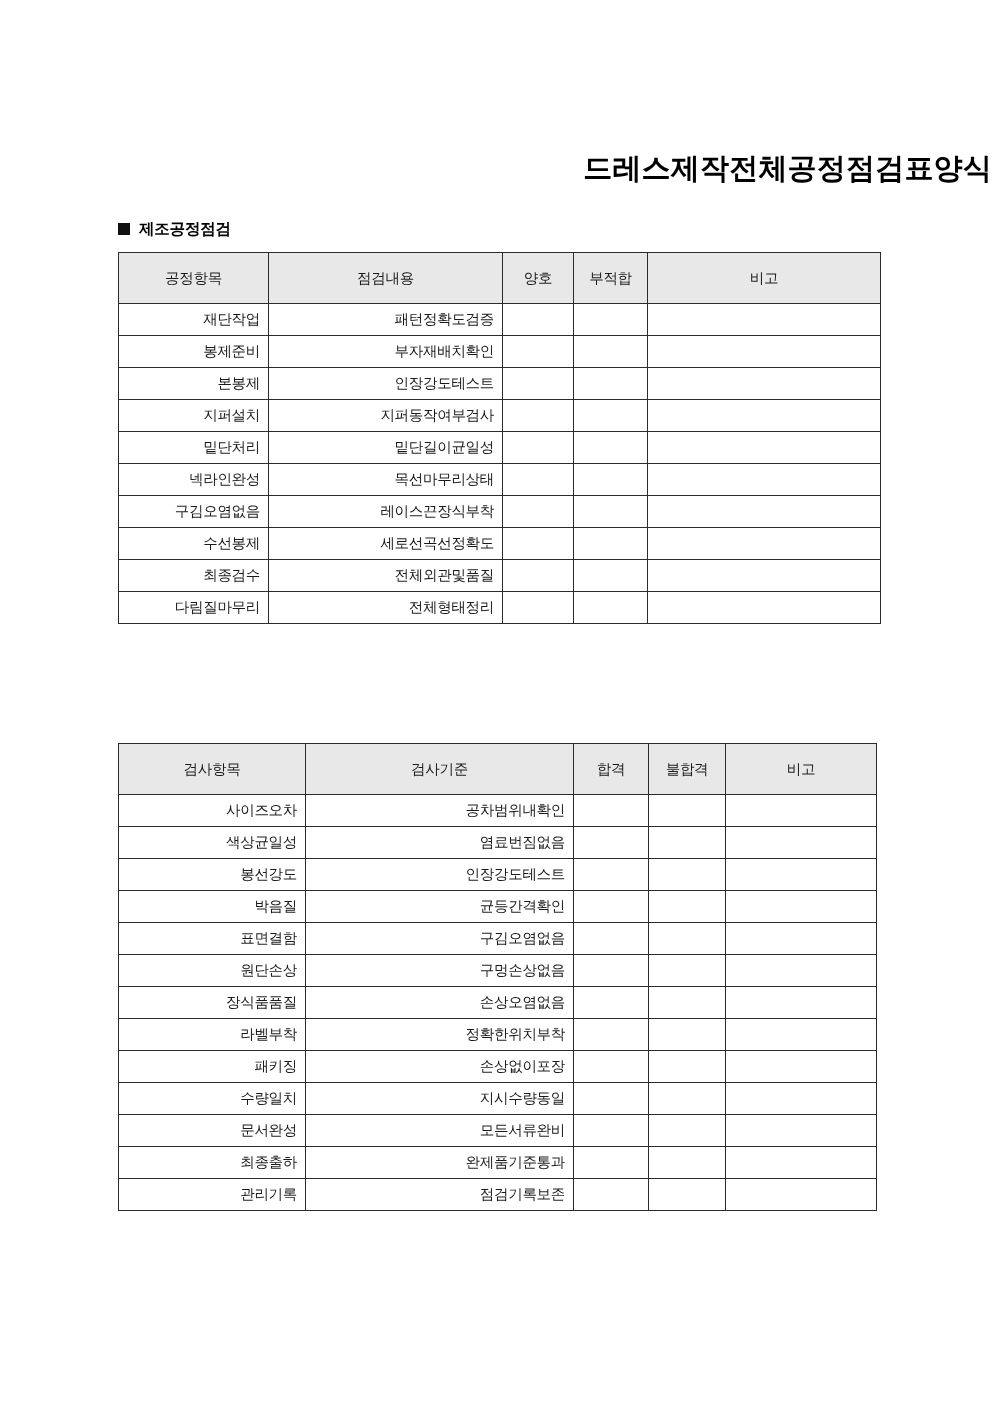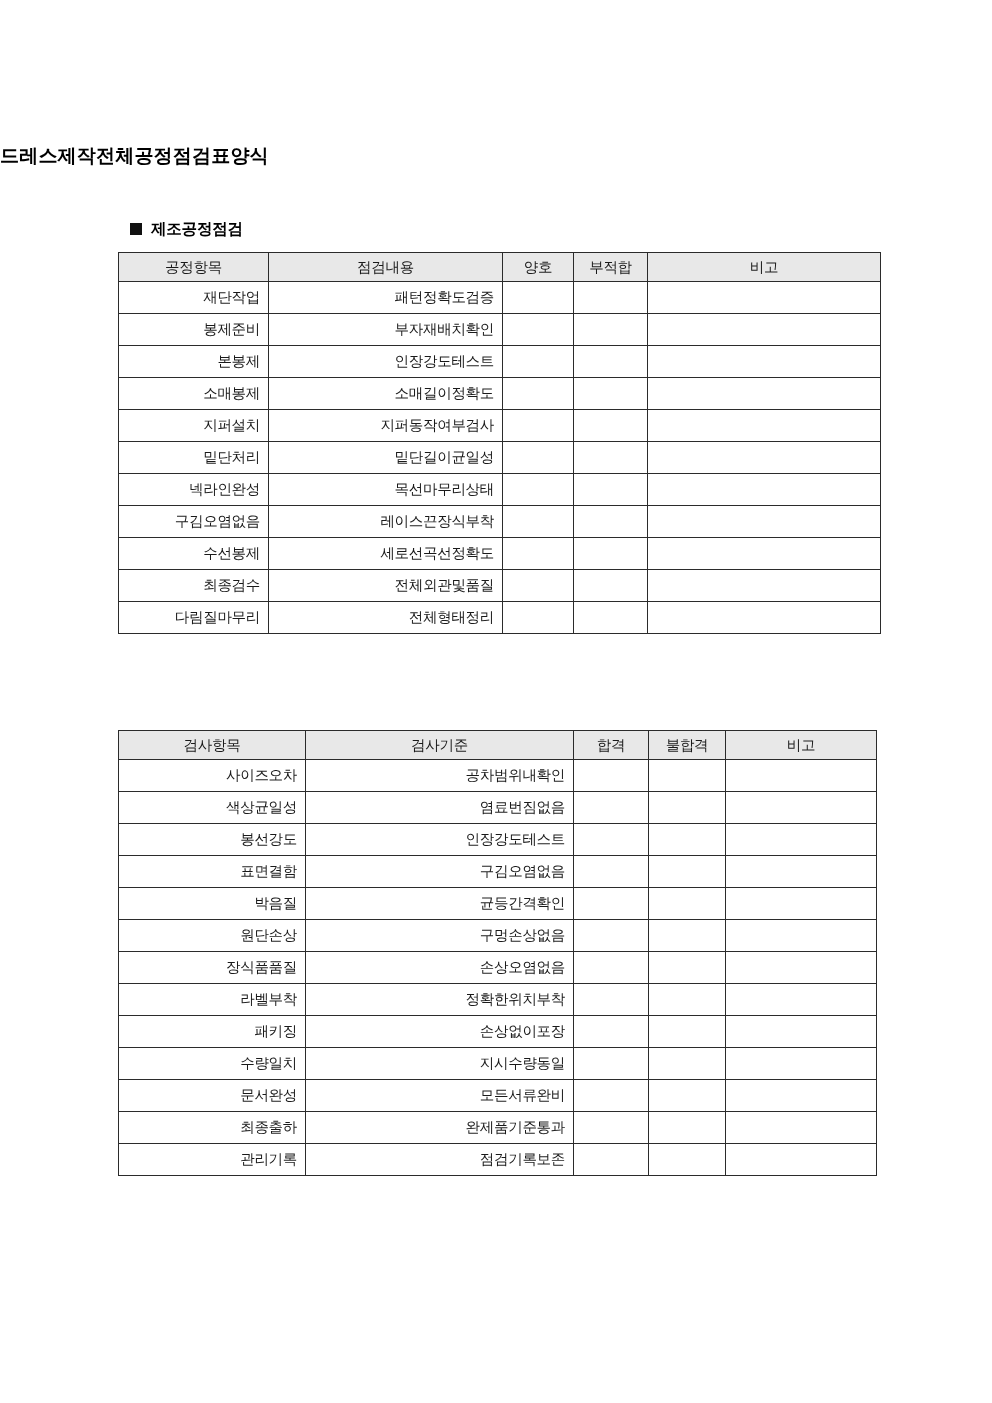--- a/index.html
+++ b/index.html
@@ -21,41 +21,41 @@
     inset: 0;
     background: #ffffff;
   }
 
   
   .doc-title {
     position: absolute;
     top: 132px;
     left: 0;
     width: 992px;
-    text-align: left;
-    font-size: 19px;
+    text-align: right;
+    font-size: 29px;
     font-weight: bold;
     letter-spacing: 0.2px;
     line-height: 1.2;
     color: #000000;
   }
 
   
   .section {
     position: absolute;
     left: 118px;
   }
   .section-1 { top: 219px; }
   .section-2 { top: 730px; }
 
   .section-head {
     display: flex;
     align-items: center;
     gap: 9px;
-    margin: 0 0 13px 12px;
+    margin: 0 0 13px 0;
     height: 20px;
   }
   .bullet-square {
     display: inline-block;
     width: 12px;
     height: 12px;
     background: #111111;
     flex: 0 0 auto;
   }
   .section-title {
@@ -80,42 +80,42 @@
     color: #1a1a1a;
     height: 32px;
     box-sizing: border-box;
     padding: 0 8px;
     line-height: 1.15;
     letter-spacing: -0.3px;
   }
   table.check-table thead th {
     background: #e8e8e8;
     text-align: center;
-    height: 29px;
+    height: 51px;
   }
   table.check-table tbody td {
     background: #ffffff;
   }
   td.cell-item, td.cell-criteria {
     text-align: right;
   }
   td.cell-blank {
     text-align: center;
   }
 
   
   .t1 { width: 762px; }
   .t1 col.c1 { width: 150px; }
   .t1 col.c2 { width: 234px; }
   .t1 col.c3 { width: 71px; }
   .t1 col.c4 { width: 74px; }
   .t1 col.c5 { width: 233px; }
 
   
-  .t2 { width: 758px; }
+  .t2 { width: 758px; margin-top: 13px; }
   .t2 col.c1 { width: 187px; }
   .t2 col.c2 { width: 268px; }
   .t2 col.c3 { width: 75px; }
   .t2 col.c4 { width: 77px; }
   .t2 col.c5 { width: 151px; }
 </style>
 </head>
 <body>
 
 <div class="page">
@@ -161,27 +161,20 @@
           <td class="cell-blank"></td>
         </tr>
         <tr>
           <td class="cell-item">본봉제</td>
           <td class="cell-criteria">인장강도테스트</td>
           <td class="cell-blank"></td>
           <td class="cell-blank"></td>
           <td class="cell-blank"></td>
         </tr>
         <tr>
-          <td class="cell-item">소매봉제</td>
-          <td class="cell-criteria">소매길이정확도</td>
-          <td class="cell-blank"></td>
-          <td class="cell-blank"></td>
-          <td class="cell-blank"></td>
-        </tr>
-        <tr>
           <td class="cell-item">지퍼설치</td>
           <td class="cell-criteria">지퍼동작여부검사</td>
           <td class="cell-blank"></td>
           <td class="cell-blank"></td>
           <td class="cell-blank"></td>
         </tr>
         <tr>
           <td class="cell-item">밑단처리</td>
           <td class="cell-criteria">밑단길이균일성</td>
           <td class="cell-blank"></td>
@@ -262,29 +255,29 @@
           <td class="cell-blank"></td>
         </tr>
         <tr>
           <td class="cell-item">봉선강도</td>
           <td class="cell-criteria">인장강도테스트</td>
           <td class="cell-blank"></td>
           <td class="cell-blank"></td>
           <td class="cell-blank"></td>
         </tr>
         <tr>
+          <td class="cell-item">박음질</td>
+          <td class="cell-criteria">균등간격확인</td>
+          <td class="cell-blank"></td>
+          <td class="cell-blank"></td>
+          <td class="cell-blank"></td>
+        </tr>
+        <tr>
           <td class="cell-item">표면결함</td>
           <td class="cell-criteria">구김오염없음</td>
-          <td class="cell-blank"></td>
-          <td class="cell-blank"></td>
-          <td class="cell-blank"></td>
-        </tr>
-        <tr>
-          <td class="cell-item">박음질</td>
-          <td class="cell-criteria">균등간격확인</td>
           <td class="cell-blank"></td>
           <td class="cell-blank"></td>
           <td class="cell-blank"></td>
         </tr>
         <tr>
           <td class="cell-item">원단손상</td>
           <td class="cell-criteria">구멍손상없음</td>
           <td class="cell-blank"></td>
           <td class="cell-blank"></td>
           <td class="cell-blank"></td>

